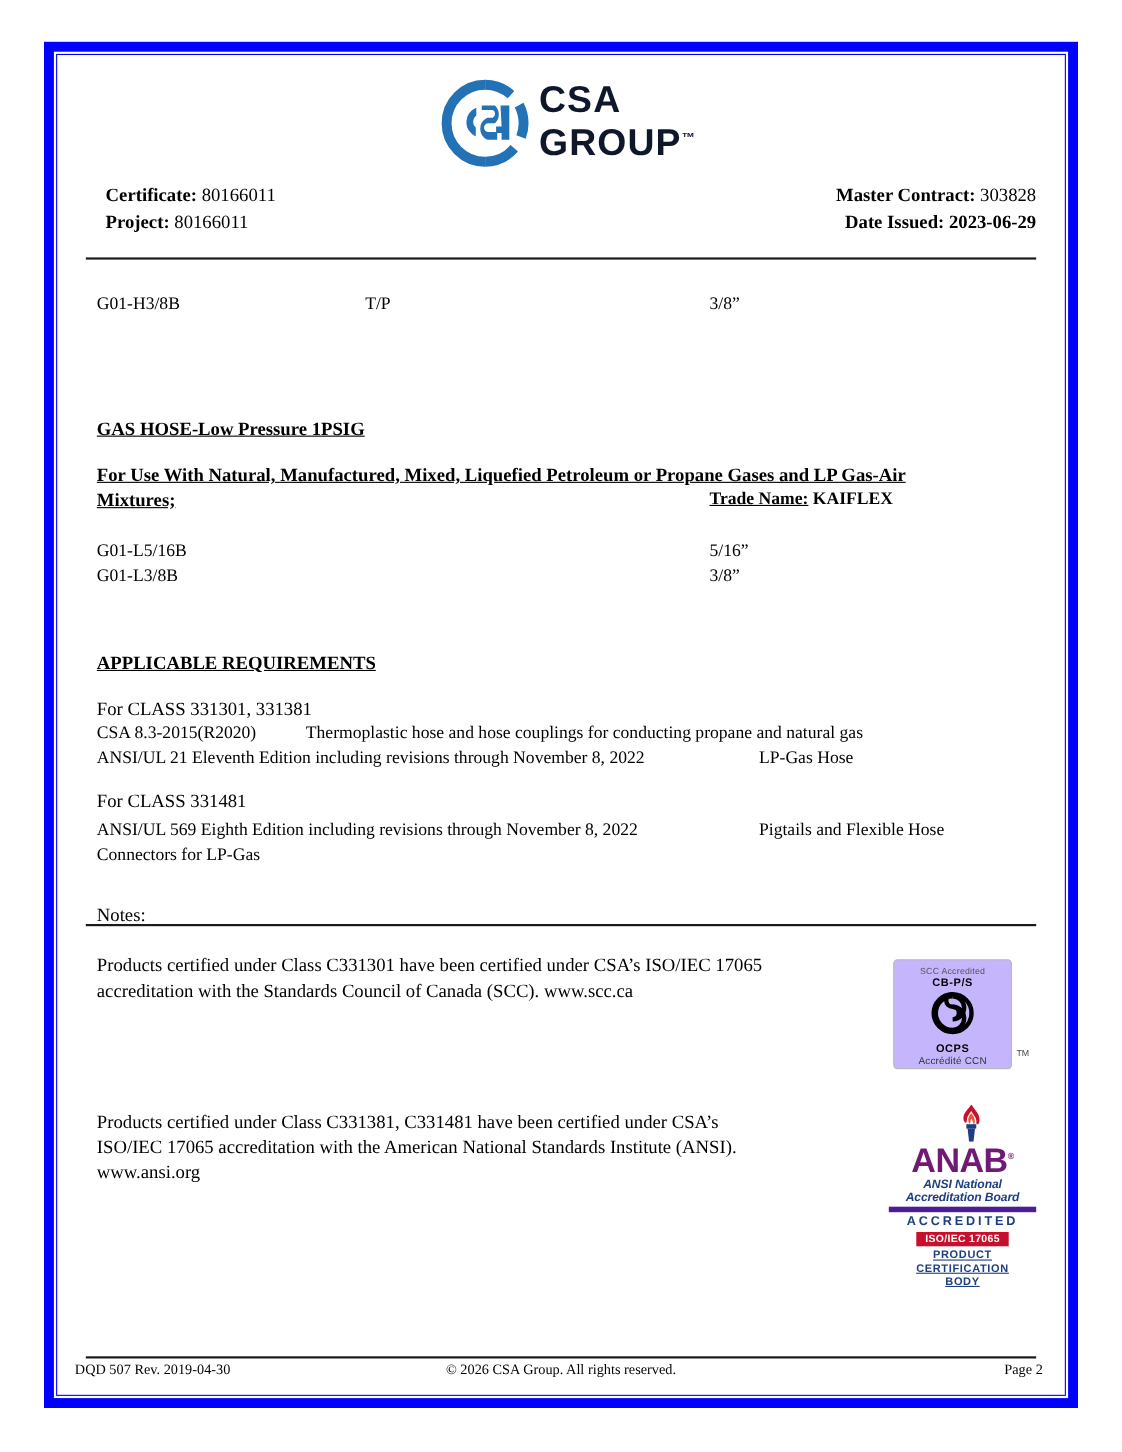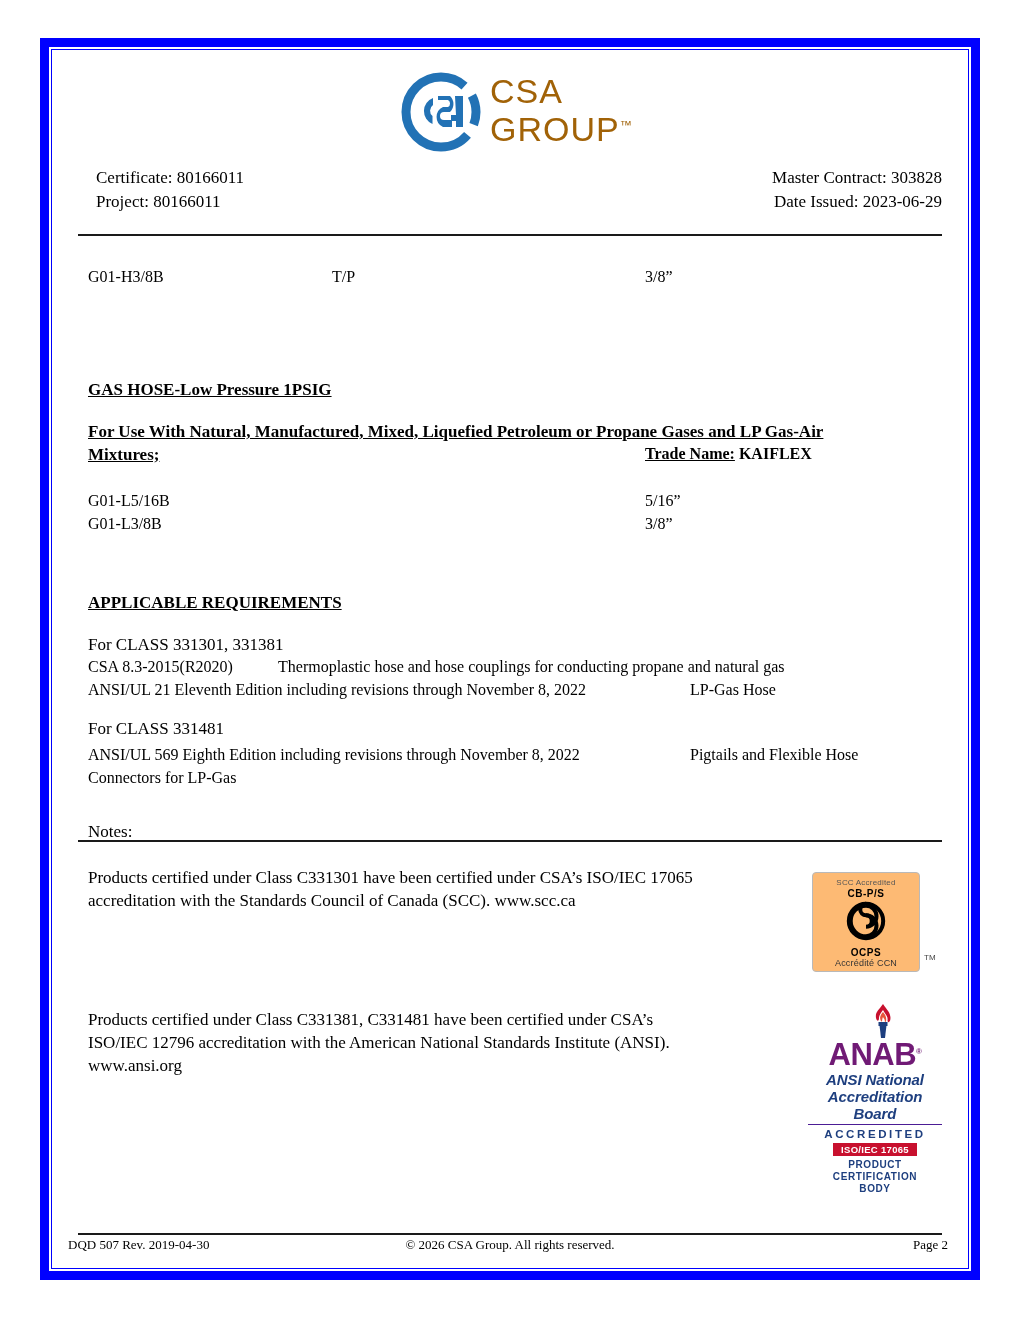--- a/index.html
+++ b/index.html
@@ -55,43 +55,43 @@
   }
   .logo-mark {
     position: absolute;
     left: 0;
     top: 2px;
   }
   .logo-text {
     position: absolute;
     left: 90px;
     top: 6px;
-    color: #a16207;
+    color: #0f172a;
     font-family: "Liberation Sans", sans-serif;
-    font-weight: normal;
+    font-weight: bold;
     font-size: 34px;
     line-height: 34px;
     letter-spacing: 1px;
   }
   .logo-tm {
     font-size: 12px;
     vertical-align: super;
     letter-spacing: 0;
   }
 
   
   .hdr {
     position: absolute;
     top: 108px;
     font-size: 17px;
     line-height: 24px;
   }
   .hdr-left { left: 36px; }
   .hdr-right { right: 18px; text-align: right; }
-  .hdr b { font-weight: normal; text-align: center; }
+  .hdr b { font-weight: bold; text-align: center; }
 
   .rule {
     position: absolute;
     left: 18px;
     width: 864px;
     border-top: 2px solid #1a1a1a;
   }
   #rule-header { top: 176px; }
   #rule-notes  { top: 782px; }
   #rule-footer { top: 1175px; }
@@ -126,21 +126,21 @@
     position: absolute;
     left: 752px;
     top: 814px;
     width: 108px;
     height: 100px;
     border: 1px solid #b9b9b9;
     border-radius: 4px;
     box-sizing: border-box;
     text-align: center;
     font-family: "Liberation Sans", sans-serif;
-    background: #fdba74;
+    background: #c4b5fd;
   }
   #scc-logo .t1 {
     font-size: 8px;
     color: #555;
     margin-top: 5px;
     letter-spacing: .2px;
   }
   #scc-logo .t2 {
     font-size: 10px;
     font-weight: bold;
@@ -188,23 +188,23 @@
     position: relative;
   }
   #anab-logo .anab-reg {
     font-size: 8px;
     vertical-align: super;
   }
   #anab-logo .anab-sub {
     color: #1e3f7f;
     font-weight: bold;
     font-style: italic;
-    font-size: 15px;
+    font-size: 11px;
     letter-spacing: -0.1px;
-    border-bottom: 1px solid #4c1d95;
+    border-bottom: 5px solid #4c1d95;
     padding-bottom: 2px;
     margin-top: 1px;
   }
   #anab-logo .anab-accr {
     color: #1e3f7f;
     font-weight: bold;
     font-size: 11.5px;
     letter-spacing: 2.6px;
     margin-top: 3px;
   }
@@ -218,20 +218,21 @@
     letter-spacing: .3px;
     line-height: 13px;
   }
   #anab-logo .anab-body {
     color: #1e3f7f;
     font-weight: bold;
     font-size: 10px;
     letter-spacing: .6px;
     line-height: 12px;
     margin-top: 3px;
+    text-decoration: underline;
   }
   .torch {
     position: absolute;
     left: 62px;
     top: -16px;
   }
 
   
   .footer {
     position: absolute;
@@ -332,21 +333,21 @@
   <div class="para" style="top:762px; width:auto">Notes:</div>
   <div class="rule" id="rule-notes"></div>
 
   <div class="para" style="top:808px; width:680px">
     <div>Products certified under Class C331301 have been certified under CSA’s ISO/IEC 17065</div>
     <div>accreditation with the Standards Council of Canada (SCC). www.scc.ca</div>
   </div>
 
   <div class="para" style="top:950px; width:680px">
     <div>Products certified under Class C331381, C331481 have been certified under CSA’s</div>
-    <div>ISO/IEC 12796 accreditation with the American National Standards Institute (ANSI).</div>
+    <div>ISO/IEC 17065 accreditation with the American National Standards Institute (ANSI).</div>
     <div>www.ansi.org</div>
   </div>
 
   <div id="scc-logo">
     <div class="t1">SCC Accredited</div>
     <div class="t2">CB-P/S</div>
     <div id="scc-mark">
       <svg width="50" height="42" viewBox="0 0 50 44">
         <g fill="none" stroke="#000000" stroke-width="4.2">
           <circle cx="25" cy="22" r="18"></circle>

